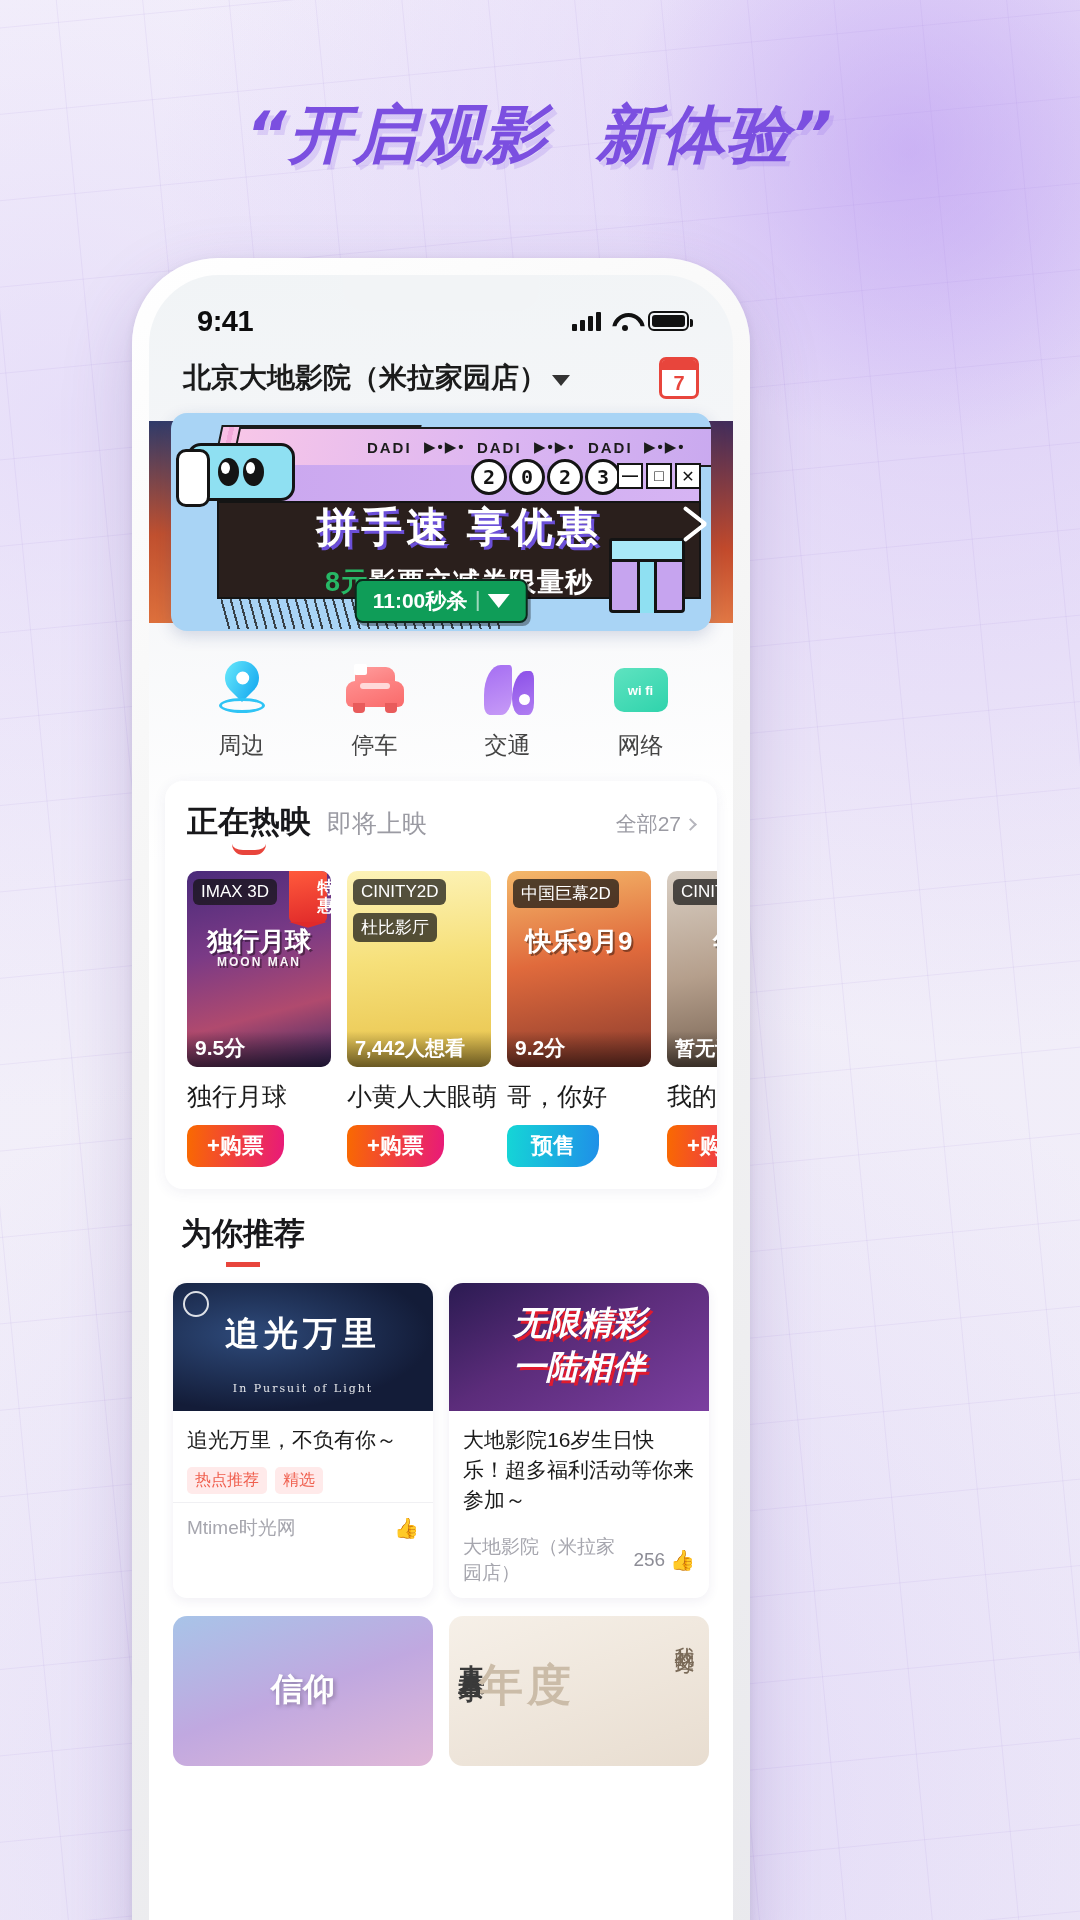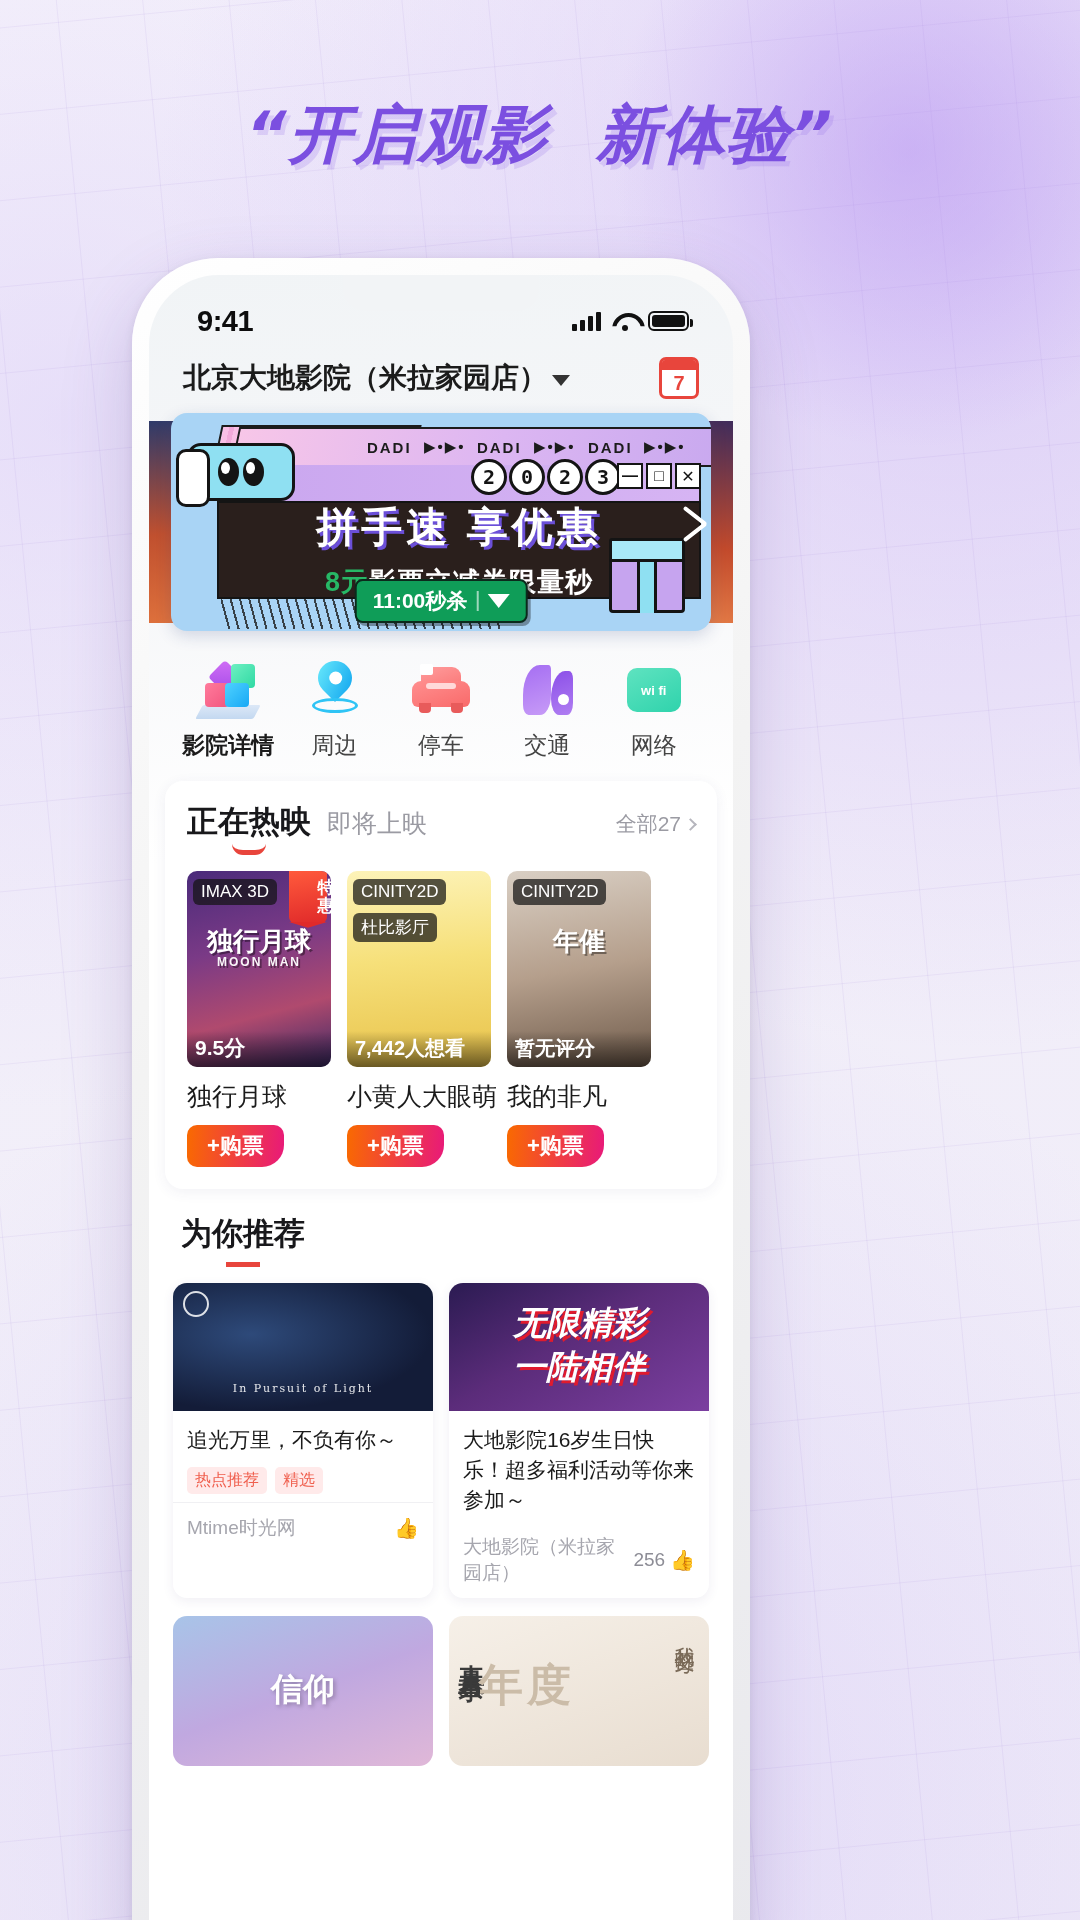--- a/index.html
+++ b/index.html
@@ -509,32 +509,20 @@
           <span>11:00秒杀</span>
           <span class="sep"></span>
           <span class="tri"></span>
         </div>
 
         <div id="b-arrow"></div>
       </div>
     </div>
 
     <div id="quick-actions">
-      <div class="qa active">
-        <div class="qa-ico">
-          <div class="ico-cubes">
-              <span class="tray"></span>
-              <span class="c1"></span>
-              <span class="c2"></span>
-              <span class="c3"></span>
-              <span class="c4"></span>
-            </div>
-        </div>
-        <div class="qa-label">影院详情</div>
-      </div>
       <div class="qa">
         <div class="qa-ico">
           <div class="ico-pin">
               <span class="p"></span>
               <span class="ring"></span>
             </div>
         </div>
         <div class="qa-label">周边</div>
       </div>
       <div class="qa">
@@ -599,20 +587,31 @@
         <div class="movie">
           <div class="poster p2">
             <span class="fmt-tag">CINITY2D</span>
             <span class="fmt-tag second">杜比影厅</span>
             <div class="score wide">7,442人想看</div>
           </div>
           <div class="mv-name">小黄人大眼萌</div>
           <div class="btn-buy">+购票</div>
         </div>
 
+        <div class="movie">
+          <div class="poster p3">
+            <span class="fmt-tag">中国巨幕2D</span>
+            <div class="poster-title">
+              <span>快乐9月9</span>
+            </div>
+            <div class="score">9.2分</div>
+          </div>
+          <div class="mv-name">哥，你好</div>
+          <div class="btn-pre">预售</div>
+        </div>
 
         <div class="movie">
           <div class="poster p4">
             <span class="fmt-tag">CINITY2D</span>
             <div class="poster-title">
               <span>年催</span>
             </div>
             <div class="score wide">暂无评分</div>
           </div>
           <div class="mv-name">我的非凡</div>
@@ -622,20 +621,21 @@
     </div>
 
     <div id="rec-head">
       <div id="rec-title">为你推荐</div>
     </div>
 
     <div id="rec-grid">
       <div class="rec-card">
         <div class="rec-img a">
           <span class="rec-a-badge"></span>
+          <div class="rec-a-title">追光万里</div>
           <div class="rec-a-sub">In Pursuit of Light</div>
         </div>
         <div class="rec-body">
           <div class="rec-text">追光万里，不负有你～</div>
           <div class="rec-tags">
             <span>热点推荐</span>
             <span>精选</span>
           </div>
         </div>
         <div class="rec-foot">

